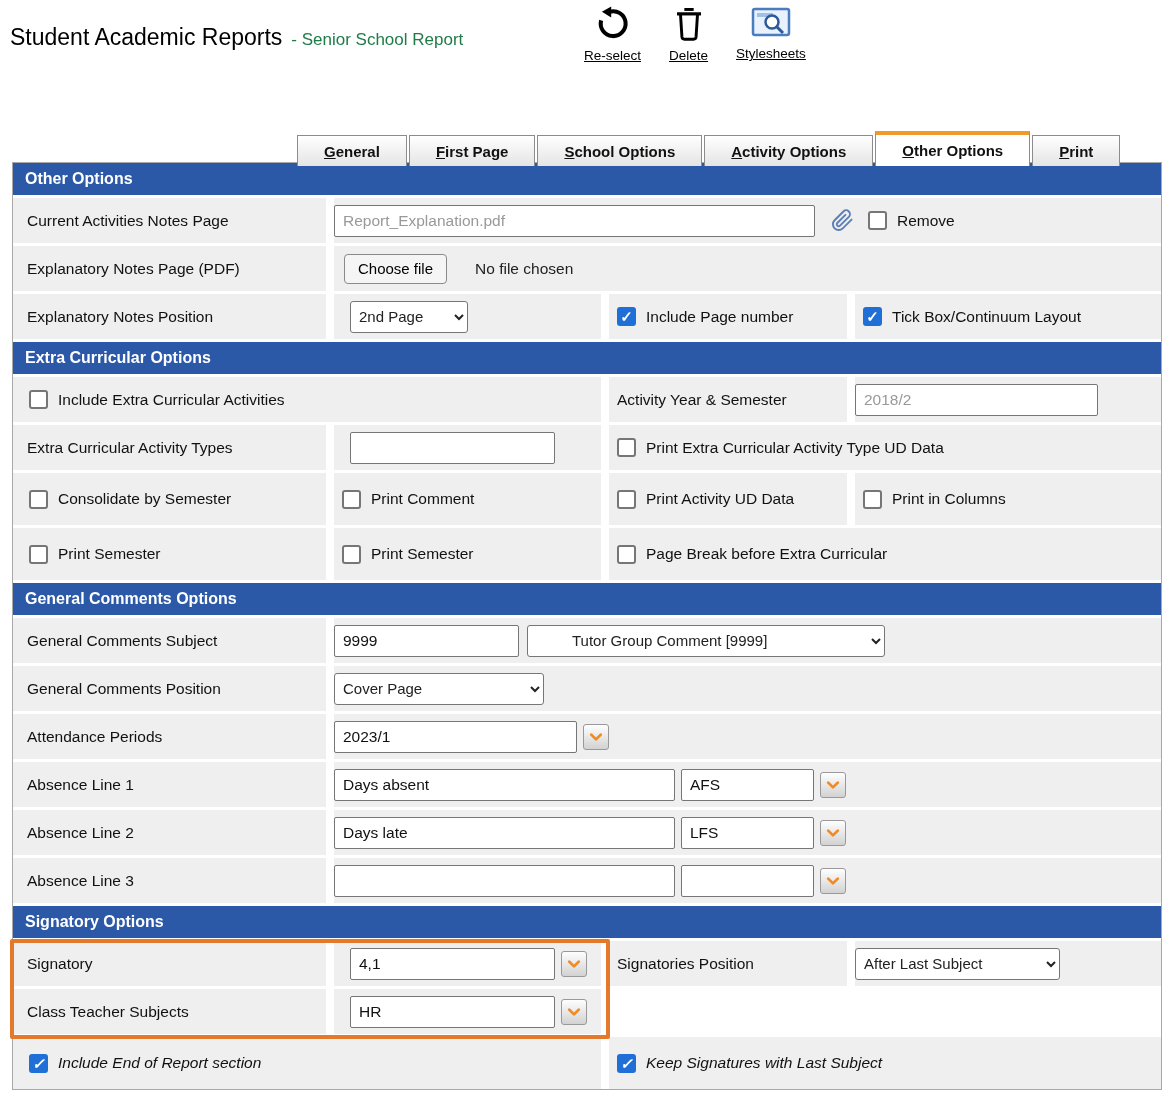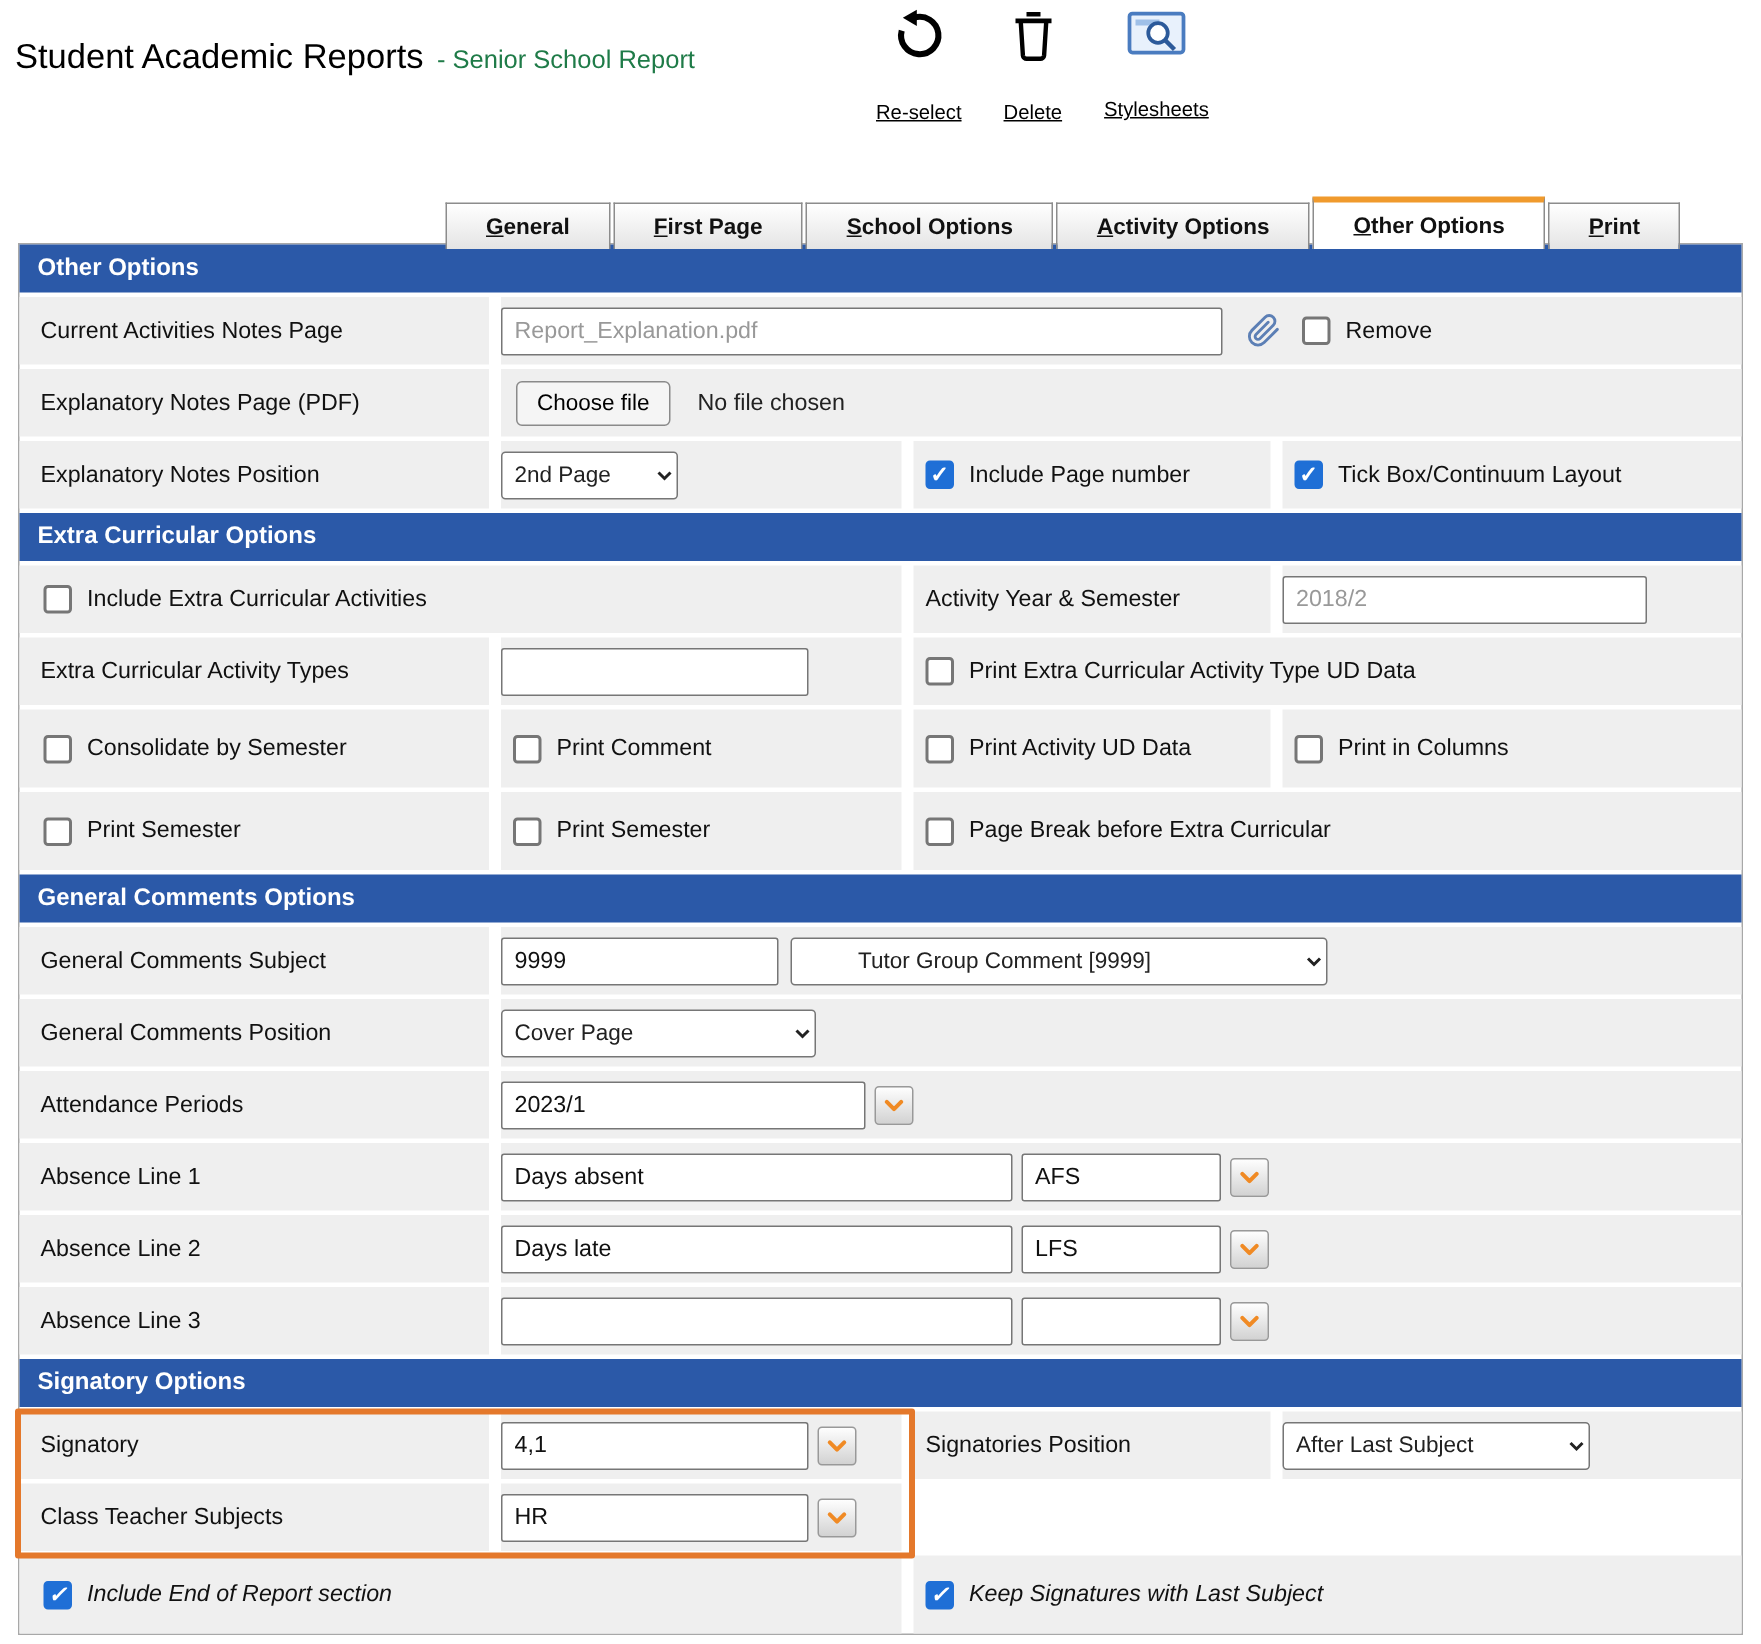--- a/index.html
+++ b/index.html
@@ -9,21 +9,21 @@
     font-family: "Liberation Sans", sans-serif; color: #111;
     overflow: hidden;
   }
 
   
   .title-line { position: absolute; left: 10px; top: 24px; display: flex; align-items: baseline; gap: 9px; }
   .title { font-size: 23px; color: #000; }
   .subtitle { font-size: 17px; color: var(--subtitle-green, #1f7b48); }
 
   .toolbar { position: absolute; left: 584px; top: 6px; display: flex; gap: 28px; align-items: flex-start; }
-  .tool { display: flex; flex-direction: column; align-items: center; gap: 20px; cursor: pointer; }
+  .tool { display: flex; flex-direction: column; align-items: center; gap: 2px; cursor: pointer; }
   .tool-label { font-size: 13.5px; text-decoration: underline; color: #000; white-space: nowrap; }
 
   
   .tabs { position: absolute; left: 297px; top: 131px; display: flex; gap: 2px; align-items: flex-end; z-index: 2; }
   .tab {
     height: 31px; padding: 0 26px; display: flex; align-items: center;
     background: linear-gradient(#ffffff, #e4e4e4);
     border: 1px solid #8c8c8c; border-bottom: none;
     font-weight: bold; font-size: 15px; cursor: pointer; white-space: nowrap;
   }
@@ -44,21 +44,21 @@
     background: var(--section-header-bg, #2b59a8); color: #fff;
     font-weight: bold; font-size: 16px;
     display: flex; align-items: center; padding-left: 12px;
   }
   .row { display: flex; gap: 8px; margin-bottom: 3px; }
   .row.last { margin-bottom: 0; font-style: italic; }
   .cell { background: var(--row-bg, #efefef); display: flex; align-items: center; }
   .r45 > .cell { height: 45px; }
   .r36 > .cell { height: 52px; }
   .label-cell { width: 313px; flex: none; padding-left: 14px; font-size: 15.5px; }
-  .c2 { width: 267px; flex: none; }
+  .c2 { width: 267px; flex: none; padding-left: 16px; }
   .c3 { width: 238px; flex: none; font-size: 15.5px; }
   .c4 { flex: 1; }
   .wideL { width: 588px; flex: none; }
   .fill { flex: 1; }
   .pl16 { padding-left: 16px; }
   .pl8 { padding-left: 8px; }
 
   
   .ti {
     height: 32px; border: 1px solid #767676; background: #fff;
@@ -88,21 +88,21 @@
   }
   .cb.checked { border-color: var(--checkbox-checked, #1f6fd6); background: var(--checkbox-checked, #1f6fd6); }
   .cb.checked::after { content: "✓"; color: #fff; font-size: 15px; font-weight: bold; line-height: 1; }
   .cb-label { margin-left: 10px; font-size: 15.5px; white-space: nowrap; }
 
   .file-btn {
     margin-left: 10px; height: 30px; padding: 0 13px;
     font-size: 15px; font-family: inherit;
     border: 1px solid #8a8a8a; border-radius: 4px; background: #f5f5f5; cursor: pointer;
   }
-  .file-status { margin-left: 18px; font-size: 15.5px; color: #222; }
+  .file-status { margin-left: 28px; font-size: 15.5px; color: #222; }
 
   .icon-btn { margin-left: 16px; cursor: pointer; display: flex; align-items: center; }
 
   .annotation {
     position: absolute; left: -3px; top: 776px; width: 600px; height: 100px;
     border: 4px solid var(--highlight-border, #e4782b); border-radius: 2px;
     pointer-events: none; z-index: 3;
   }
 </style>
 </head>

